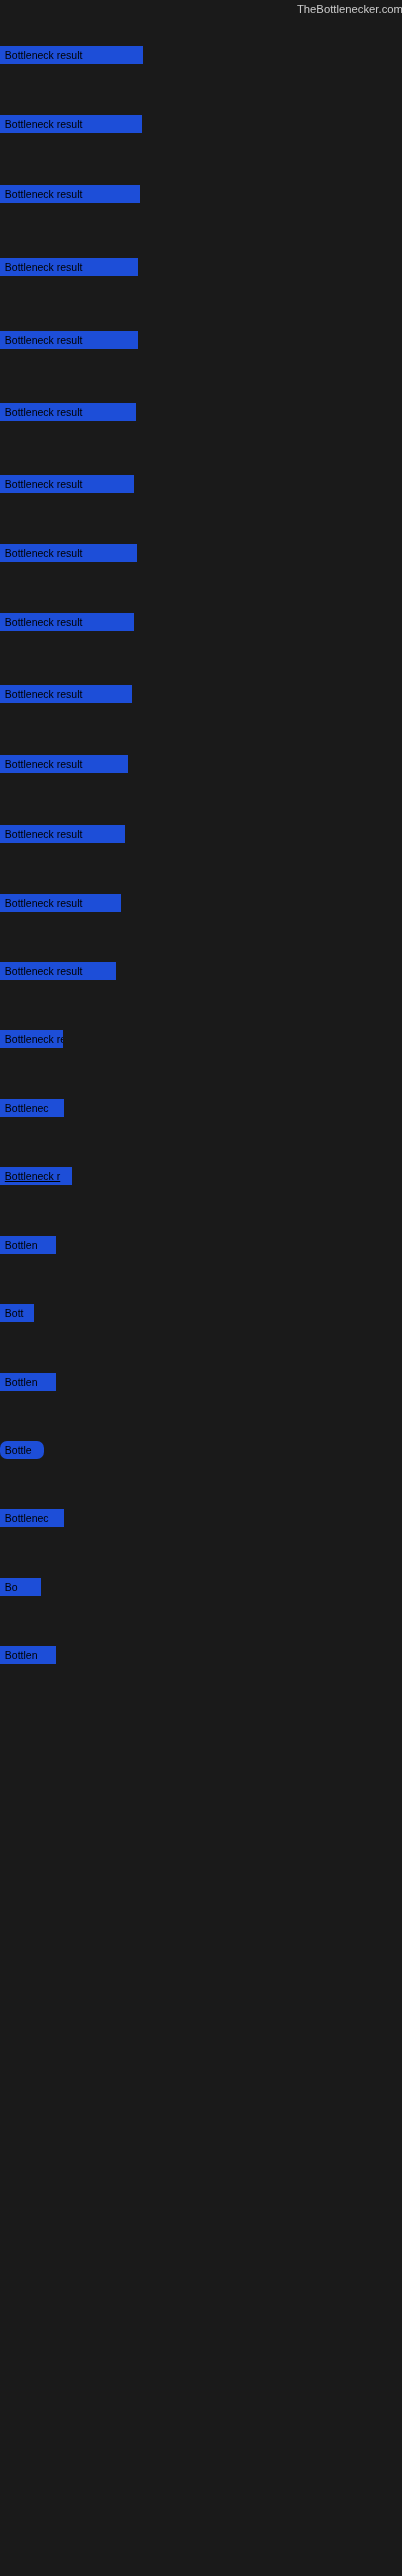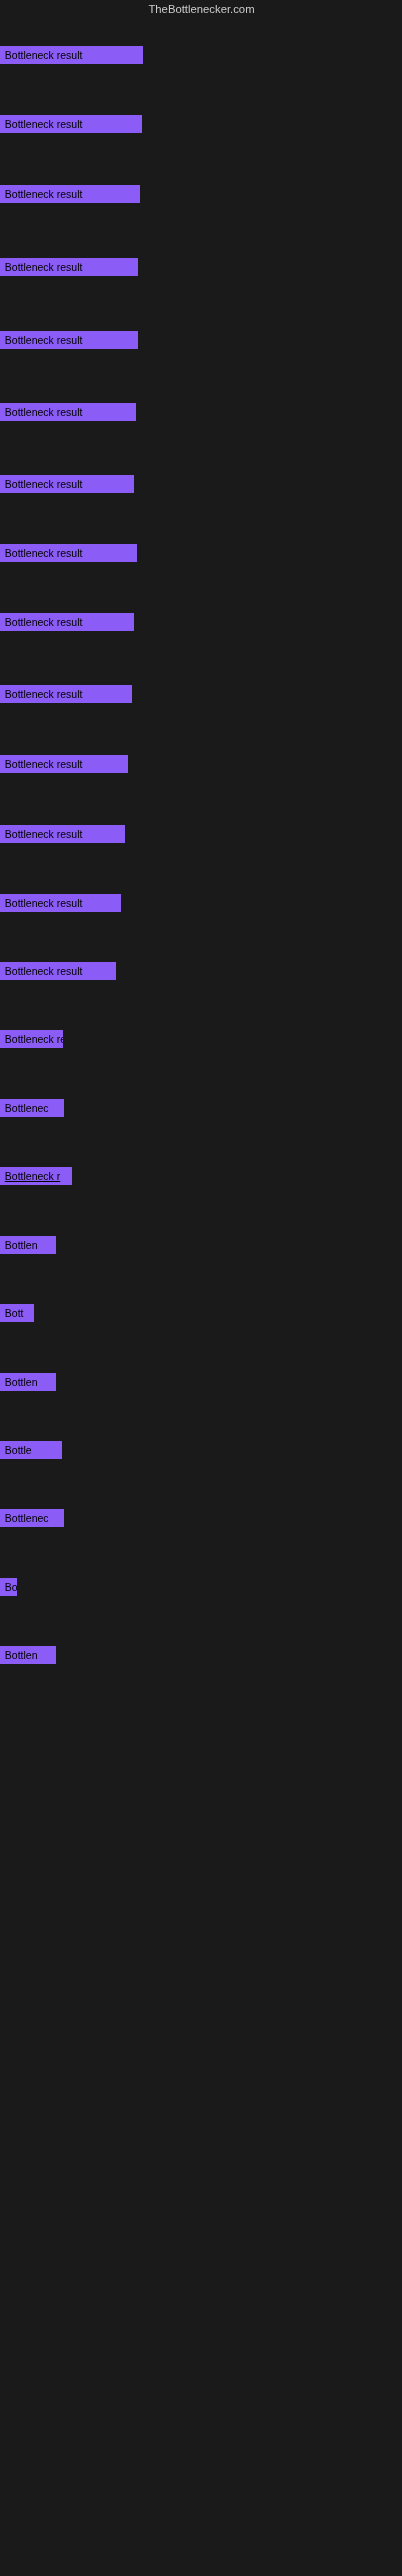--- a/index.html
+++ b/index.html
@@ -8,30 +8,30 @@
       box-sizing: border-box;
     }
     body {
       width: 403px;
       min-height: 2576px;
       background-color: #1a1a1a;
       font-family: Arial, sans-serif;
       position: relative;
     }
     .site-title {
-      text-align: center;
+      text-align: right;
       color: #cccccc;
       font-size: 11.3px;
       padding: 3.2px 0;
       background-color: #1a1a1a;
     }
     .bottleneck-item {
       position: absolute;
       left: 0;
-      background-color: #8b5cf6;
+      background-color: #1d4ed8;
       color: #000000;
       font-size: 10.5px;
       font-weight: normal;
       padding: 3.2px 4.8px;
       white-space: nowrap;
       overflow: hidden;
     }
   </style>
 </head>
 <body>
@@ -52,18 +52,18 @@
     <div class="bottleneck-item" style="top: 755px; width: 128px;">Bottleneck result</div>
     <div class="bottleneck-item" style="top: 825px; width: 125px;">Bottleneck result</div>
     <div class="bottleneck-item" style="top: 894px; width: 121px;">Bottleneck result</div>
     <div class="bottleneck-item" style="top: 962px; width: 116px;">Bottleneck result</div>
     <div class="bottleneck-item" style="top: 1030px; width: 63px;">Bottleneck re</div>
     <div class="bottleneck-item" style="top: 1099px; width: 64px;">Bottlenec</div>
     <div class="bottleneck-item" style="top: 1167px; width: 72px; text-decoration: underline;">Bottleneck r</div>
     <div class="bottleneck-item" style="top: 1236px; width: 56px;">Bottlen</div>
     <div class="bottleneck-item" style="top: 1304px; width: 34px;">Bott</div>
     <div class="bottleneck-item" style="top: 1373px; width: 56px;">Bottlen</div>
-    <div class="bottleneck-item" style="top: 1441px; width: 62px;">Bottle</div>
+    <div class="bottleneck-item" style="top: 1441px; width: 44px; border-radius: 7px;">Bottle</div>
     <div class="bottleneck-item" style="top: 1509px; width: 64px;">Bottlenec</div>
-    <div class="bottleneck-item" style="top: 1578px; width: 17px;">Bo</div>
+    <div class="bottleneck-item" style="top: 1578px; width: 41px;">Bo</div>
     <div class="bottleneck-item" style="top: 1646px; width: 56px;">Bottlen</div>
   </div>
 
 
 </body></html>

